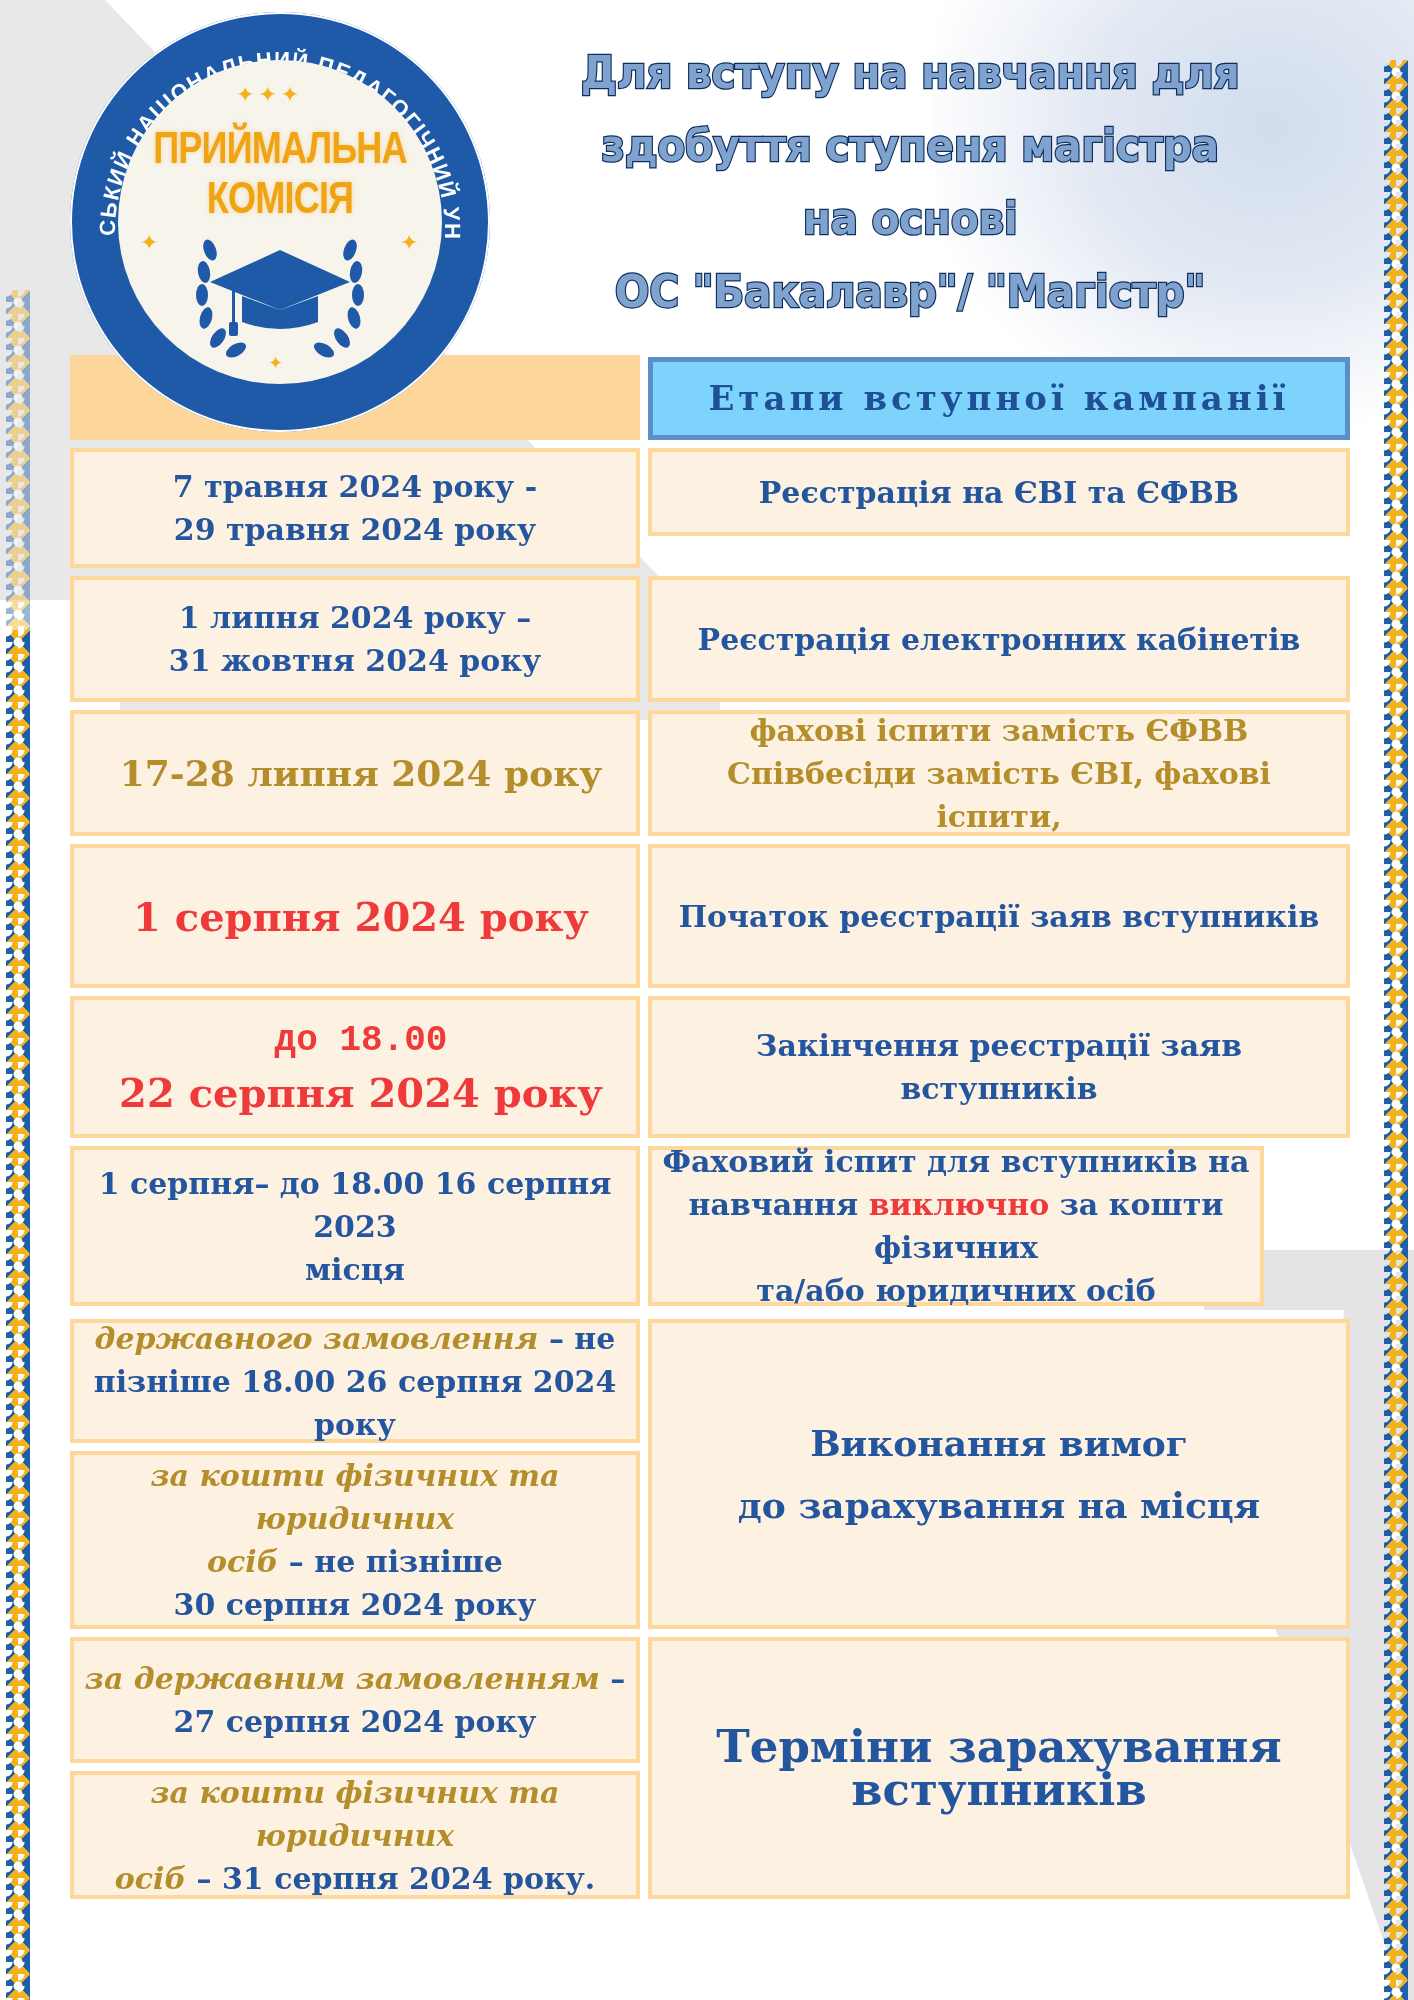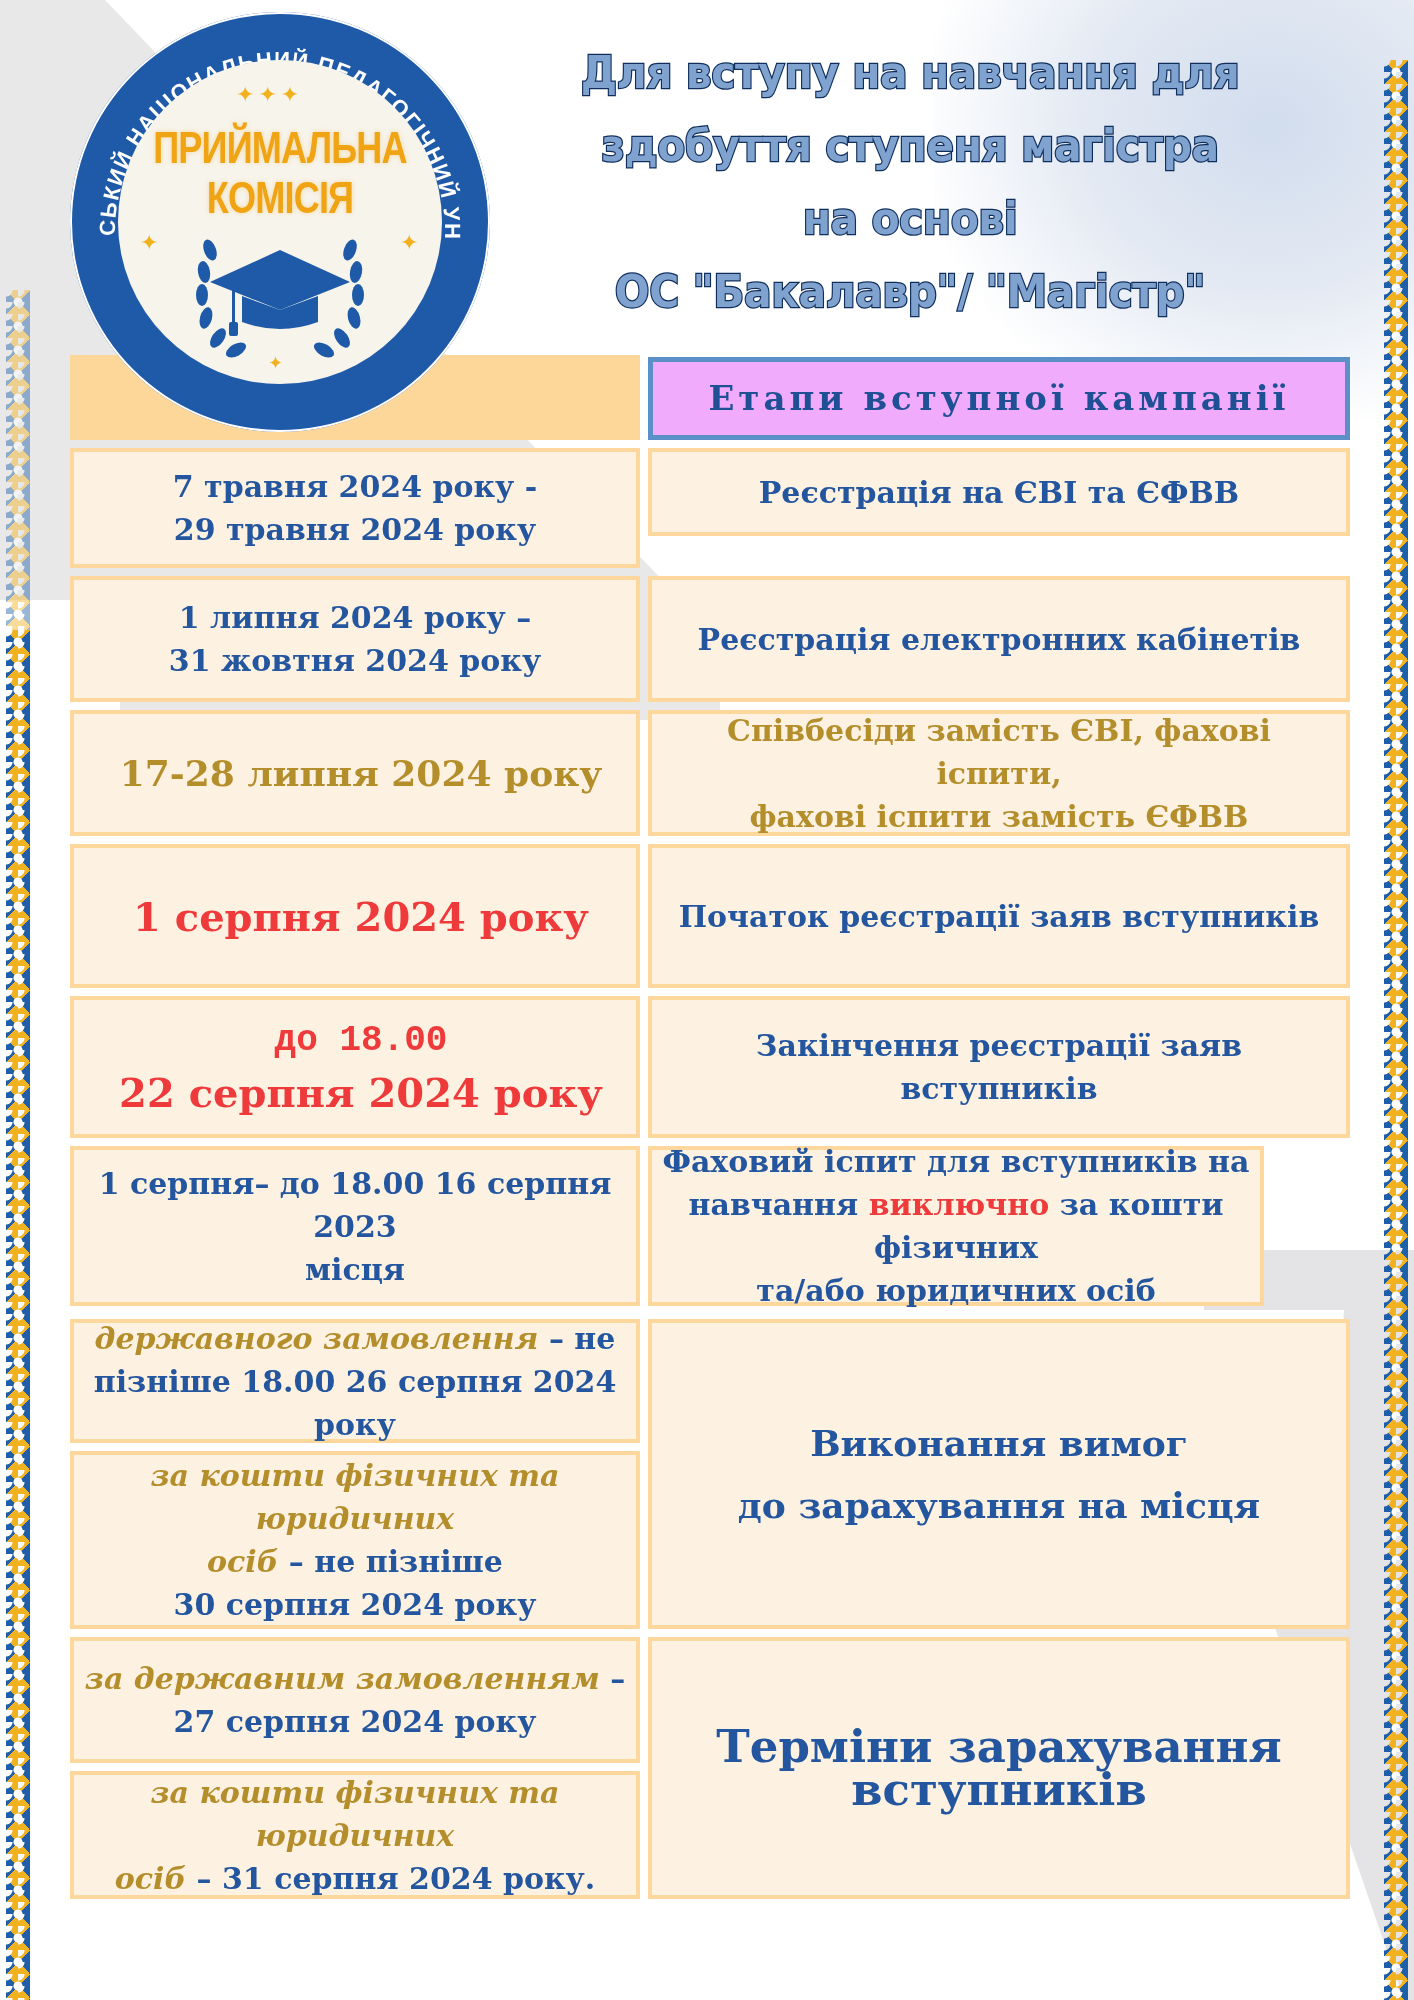--- a/index.html
+++ b/index.html
@@ -93,21 +93,21 @@
   .cell {
     position: absolute; box-sizing: border-box;
     background: #fdf1e1;
     border: 4px solid #fdd79c;
     display: flex; align-items: center; justify-content: center; flex-direction: column;
     text-align: center; color: #2456a0; font-weight: bold;
     font-size: 30px; line-height: 43px; padding: 0 8px;
   }
   .cell.header-left { background: #fdd79a; border: none; }
   .cell.header-right {
-    background: #f0abfc; border: 5px solid #5a8fc8;
+    background: #7dd3fc; border: 5px solid #5a8fc8;
     font-family: "DejaVu Serif", serif; letter-spacing: 4px; font-size: 34px;
     color: #1f4f94;
     text-align: right;
   }
   .c-gold { color: #b58e2c; }
   .c-red { color: #ee3a3a; }
   .big { font-size: 36px; margin-left: 12px; }
   .ital { font-style: italic; }
   .txt-line { display: block; }
 </style>
@@ -201,22 +201,22 @@
     <span class="txt-line">31 жовтня 2024 року</span>
   </div>
   <div class="cell" style="left:578px;top:221px;width:702px;height:126px;">
     <span class="txt-line">Реєстрація електронних кабінетів</span>
   </div>
 
   <div class="cell c-gold" style="left:0;top:355px;width:570px;height:126px;">
     <span class="txt-line big">17-28 липня 2024 року</span>
   </div>
   <div class="cell c-gold" style="left:578px;top:355px;width:702px;height:126px;">
+    <span class="txt-line">фахові іспити замість ЄФВВ</span>
     <span class="txt-line">Співбесіди замість ЄВІ, фахові іспити,</span>
-    <span class="txt-line">фахові іспити замість ЄФВВ</span>
   </div>
 
   <div class="cell c-red" style="left:0;top:489px;width:570px;height:144px;">
     <span class="txt-line big" style="font-size:40px;">1 серпня 2024 року</span>
   </div>
   <div class="cell" style="left:578px;top:489px;width:702px;height:144px;">
     <span class="txt-line">Початок реєстрації заяв вступників</span>
   </div>
 
   <div class="cell c-red" style="left:0;top:641px;width:570px;height:142px;">

